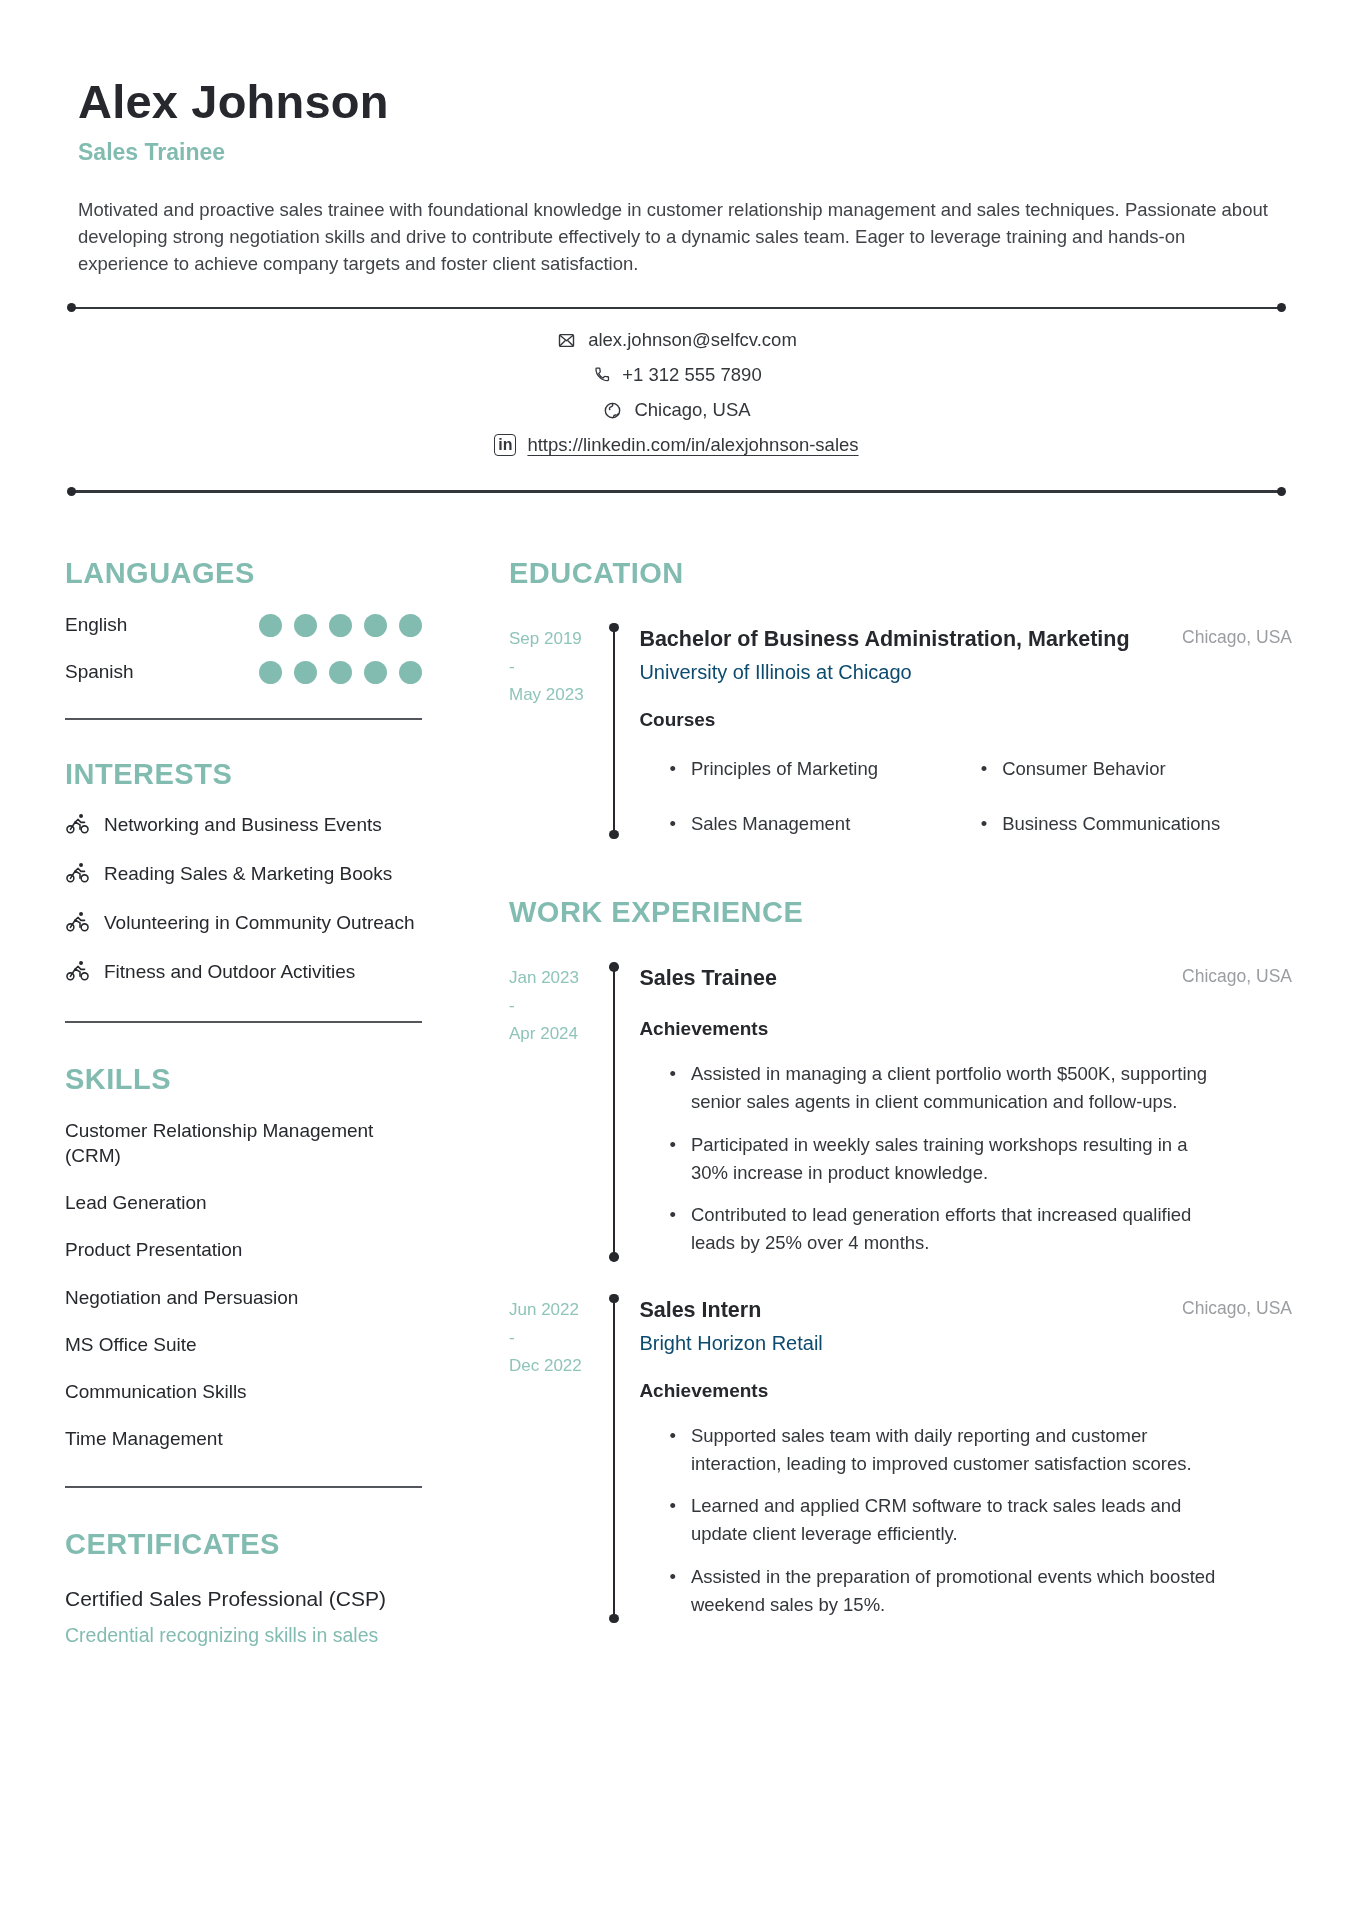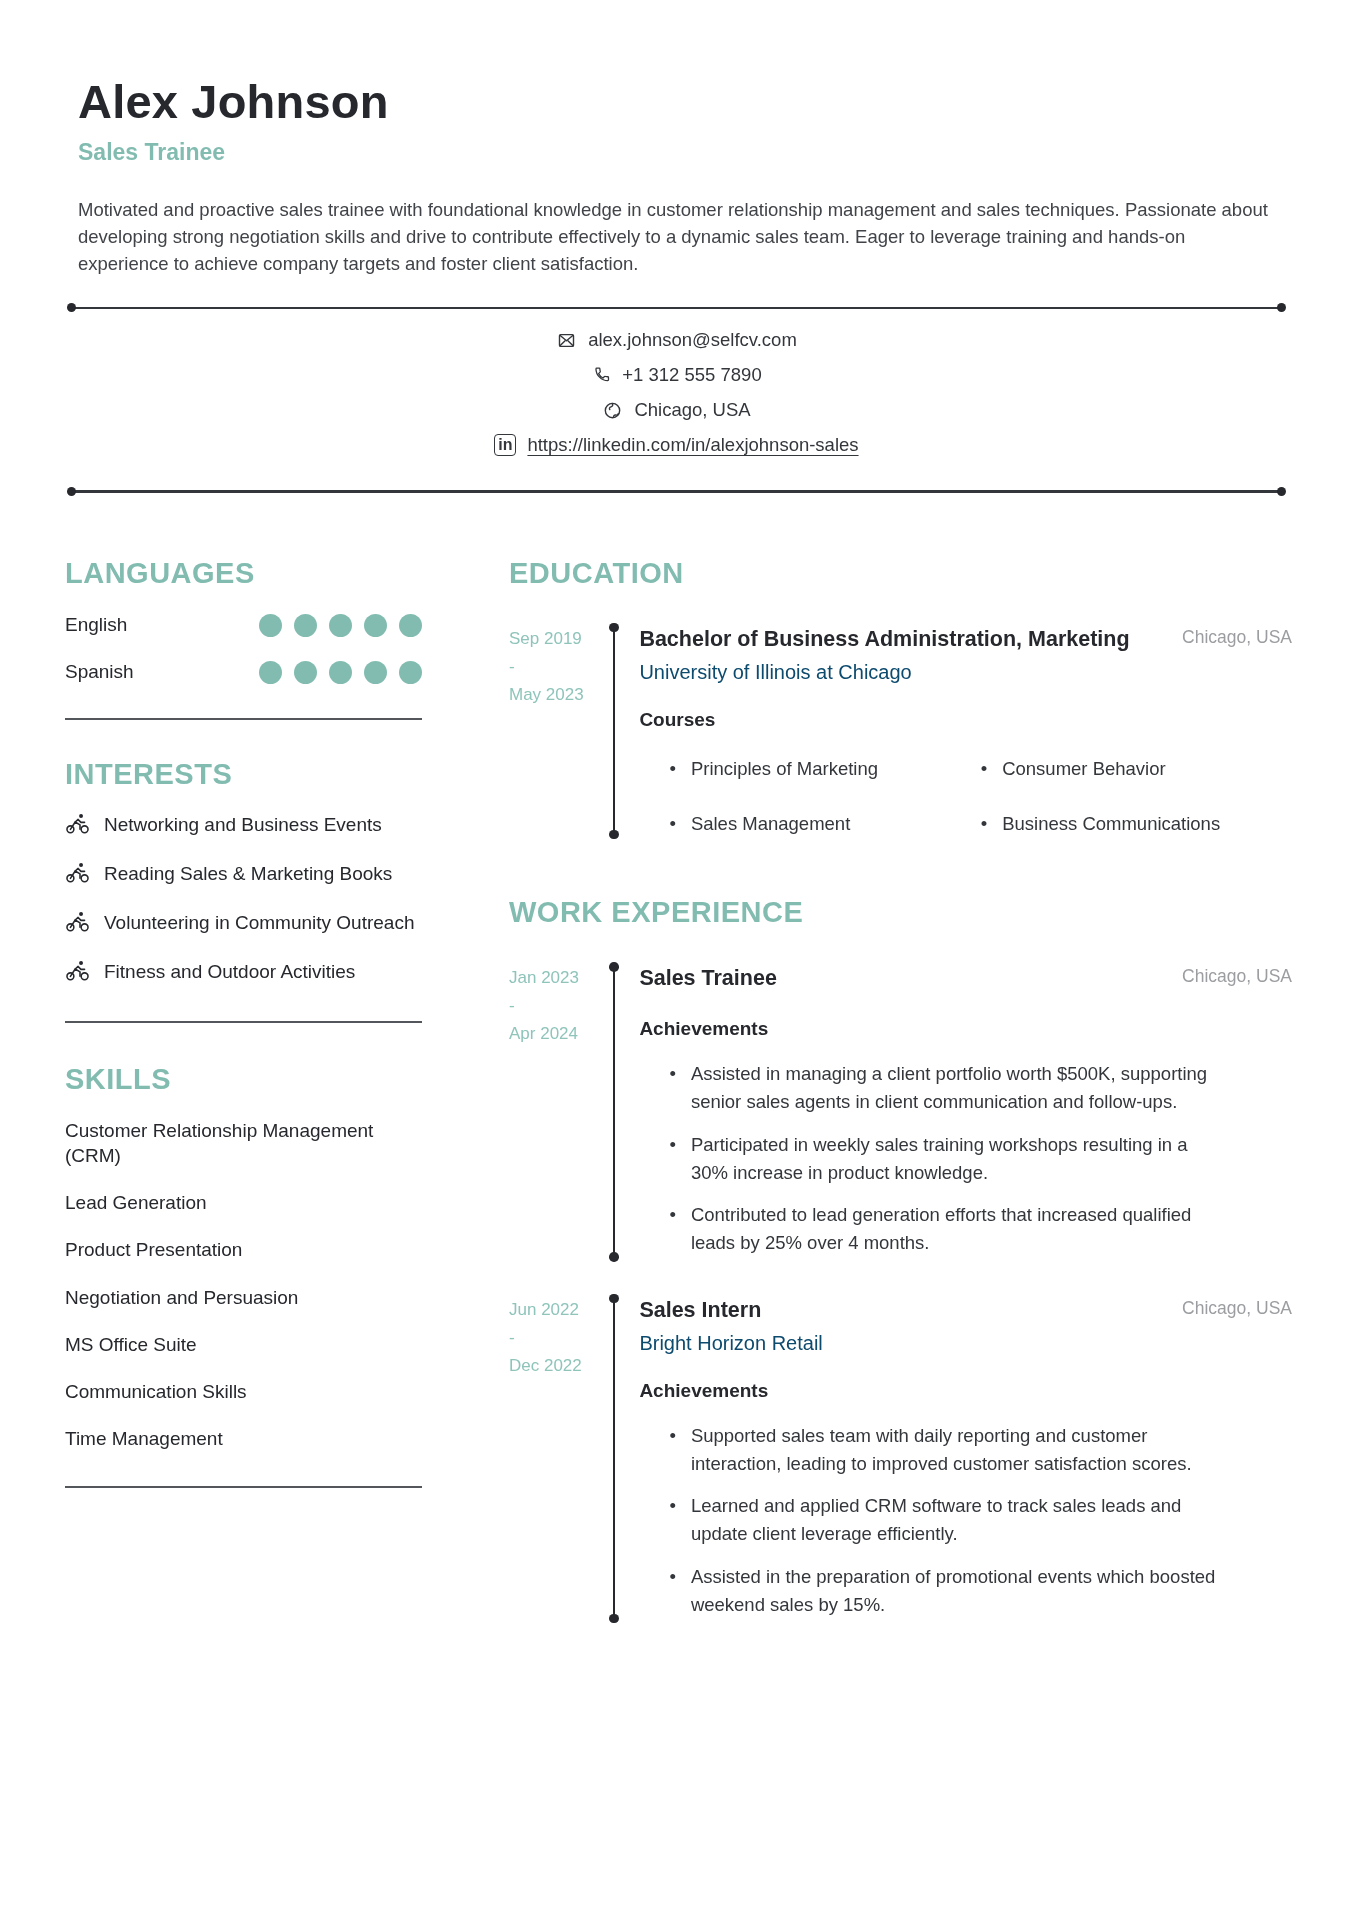--- a/index.html
+++ b/index.html
@@ -228,20 +228,26 @@
         <div class="skill-item">Customer Relationship Management (CRM)</div>
         <div class="skill-item">Lead Generation</div>
         <div class="skill-item">Product Presentation</div>
         <div class="skill-item">Negotiation and Persuasion</div>
         <div class="skill-item">MS Office Suite</div>
         <div class="skill-item">Communication Skills</div>
         <div class="skill-item">Time Management</div>
         <hr class="divider">
       </div>
 
+      <div class="cert-sec">
+        <div class="sec-head">CERTIFICATES</div>
+        <div class="cert-name">Certified Sales Professional (CSP)</div>
+        <div class="cert-desc">Credential recognizing skills in sales techniques and client management.</div>
+        <div class="cert-dates">Mar 2023 - Mar 2023</div>
+      </div>
 
     </div>
 
     <div class="right-col">
 
       <div>
         <div class="sec-head edu-sec-head">EDUCATION</div>
 
         <div class="entry">
           <div class="entry-dates">

